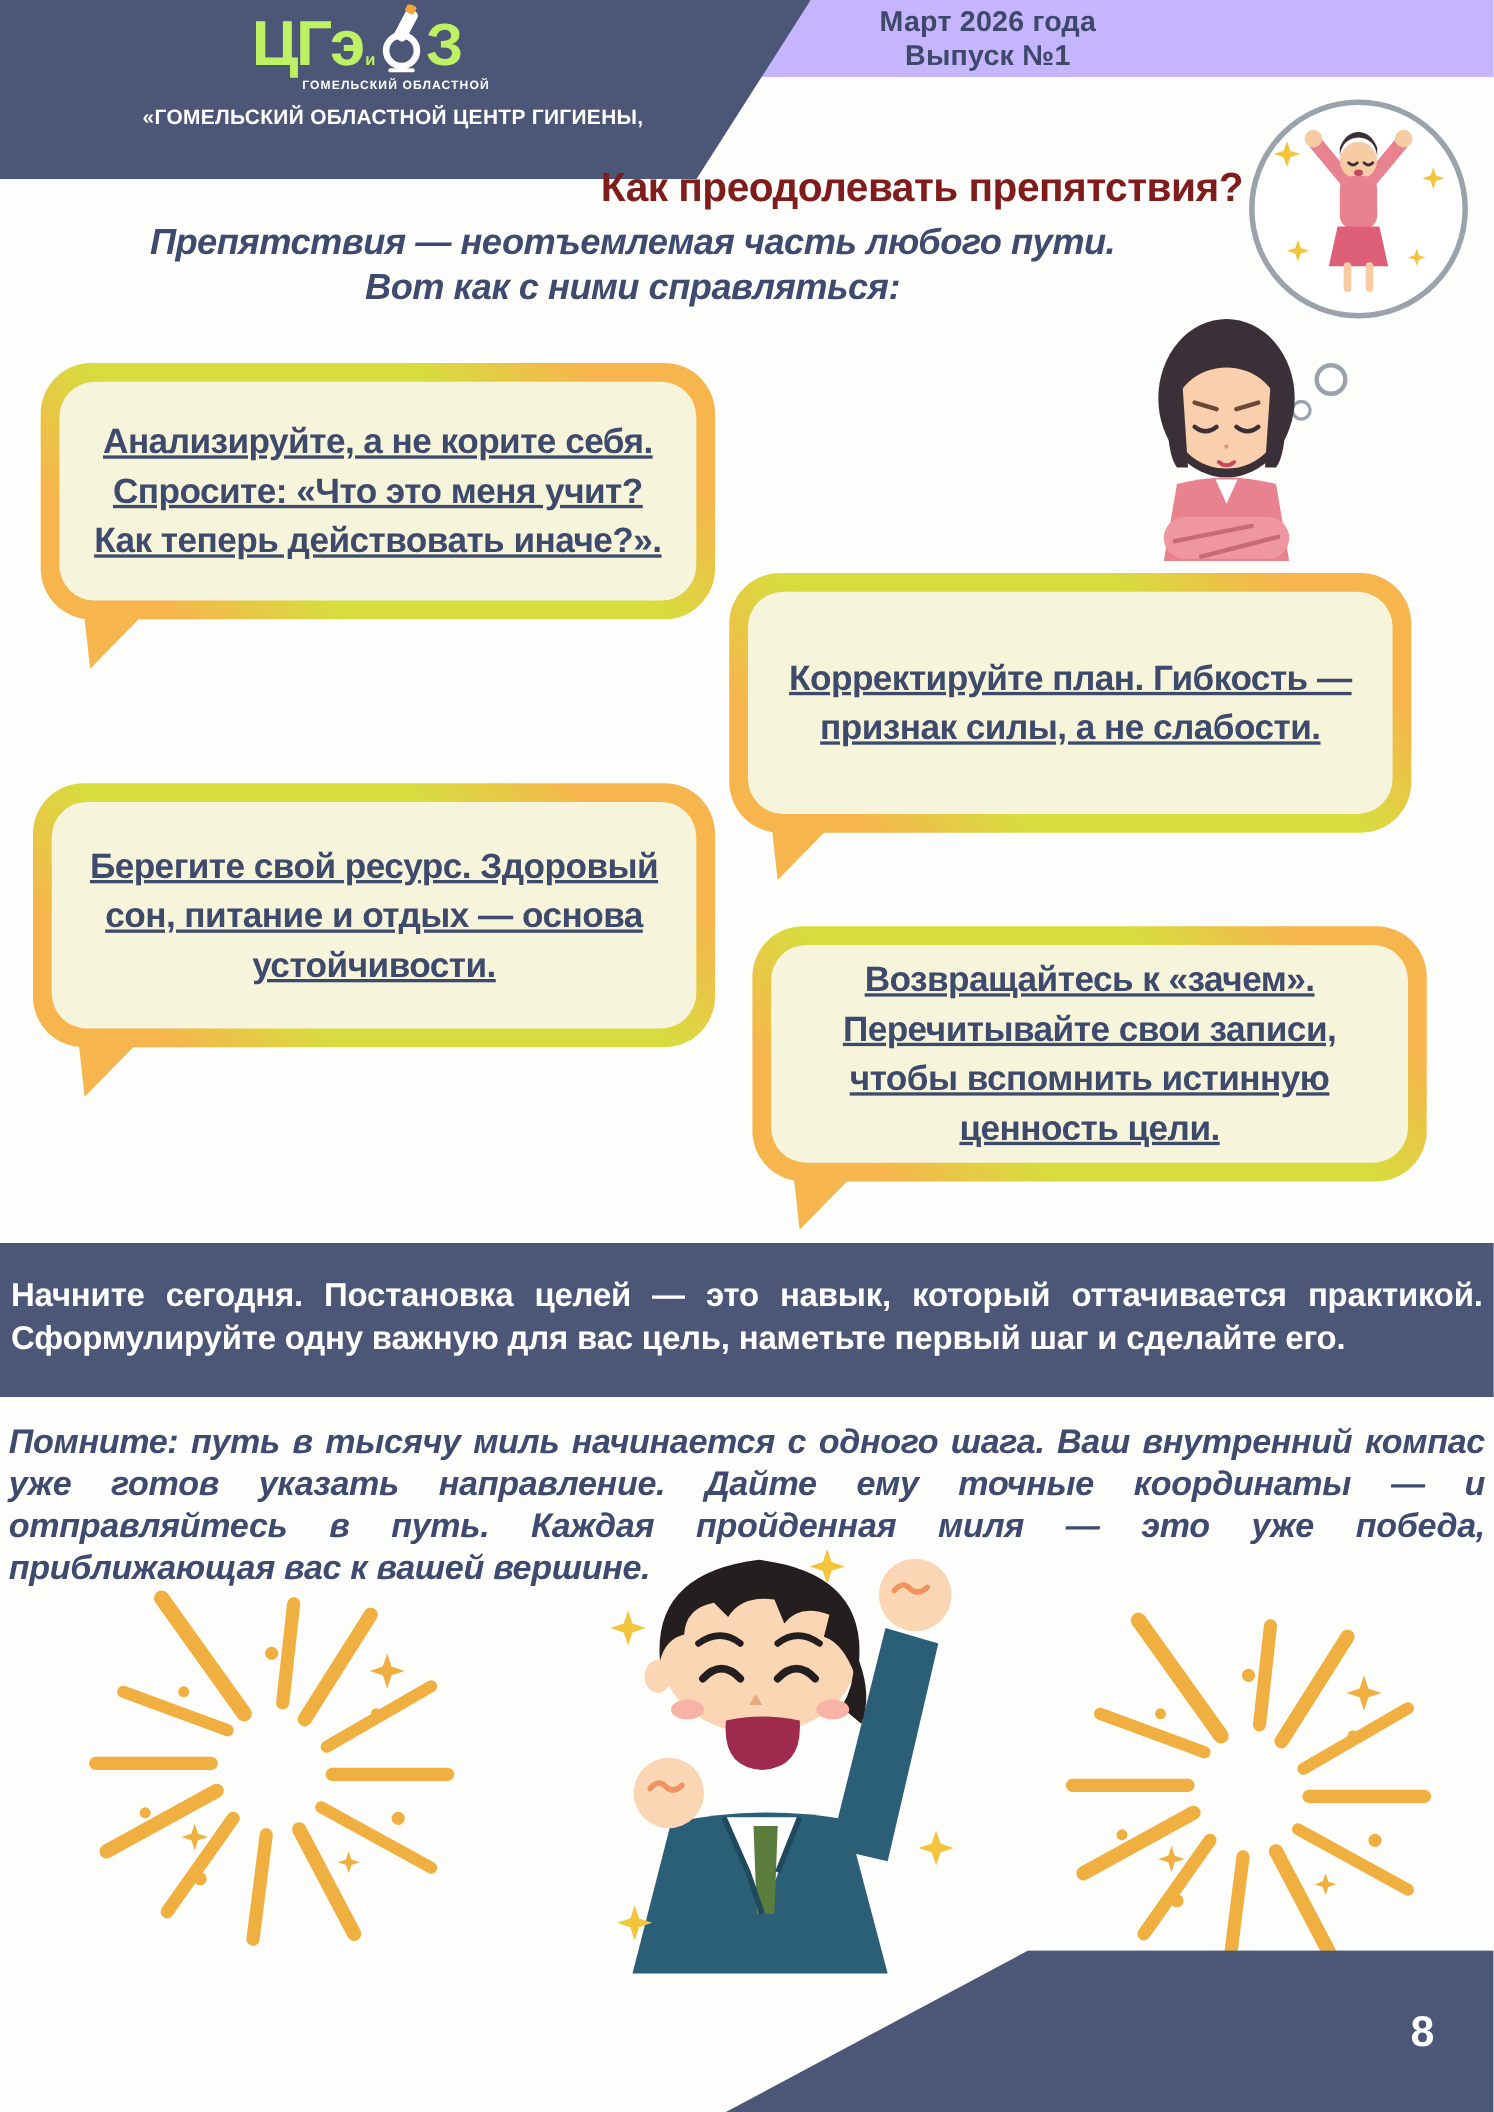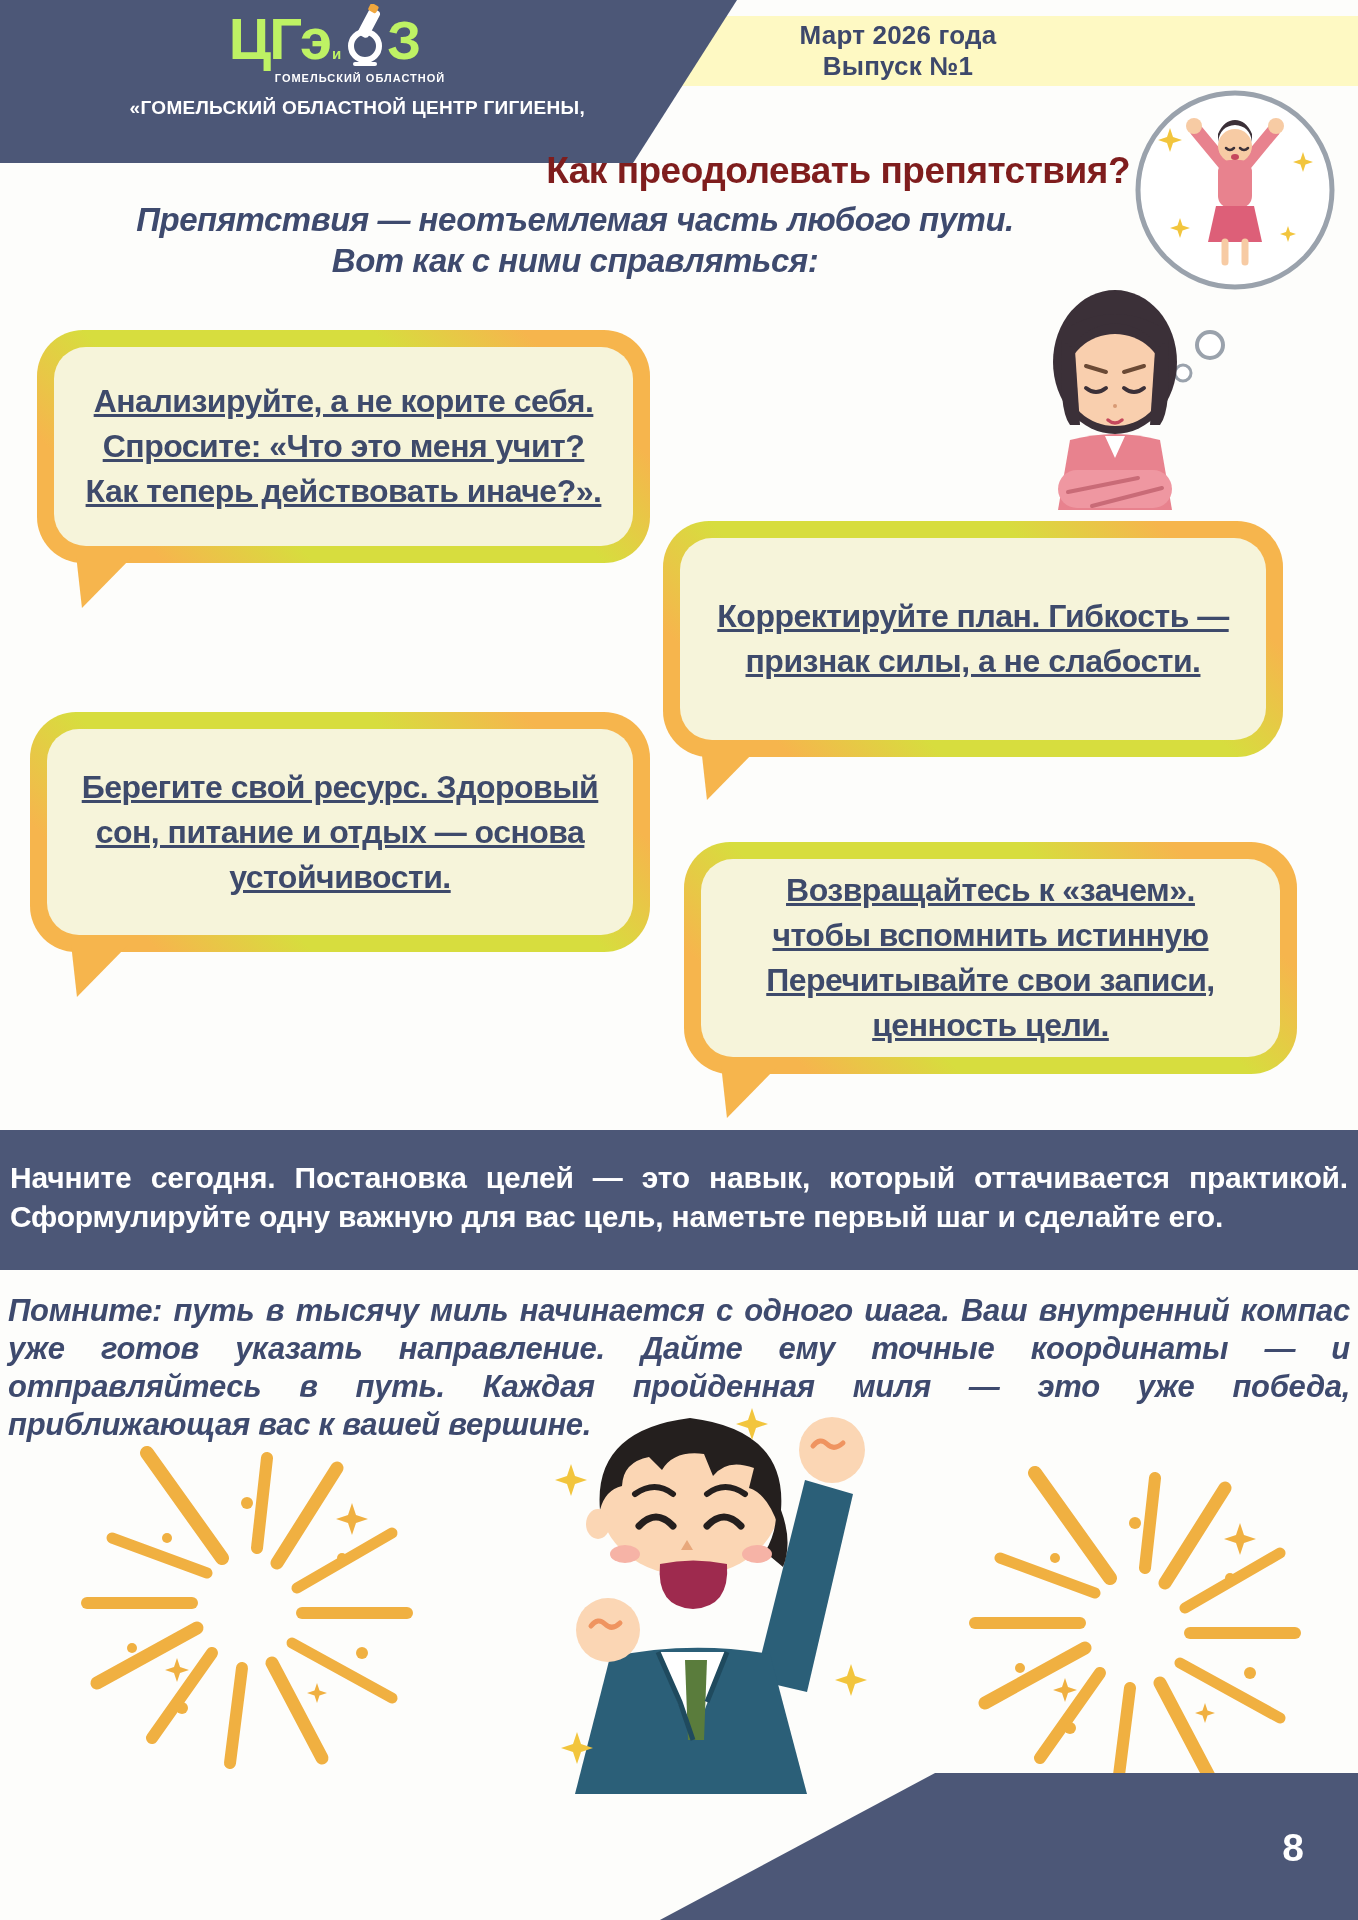--- a/index.html
+++ b/index.html
@@ -6,21 +6,21 @@
   body{
     width:1358px;height:1920px;position:relative;overflow:hidden;
     background:#fdfdfb;
     font-family:"Liberation Sans", sans-serif;
     -webkit-font-smoothing:antialiased;
   }
   .abs{position:absolute;}
 
   
   .issue-banner{
-    left:558px;top:16px;width:800px;height:70px;background:#fef9c3;
+    left:558px;top:0;width:800px;height:70px;background:#c4b5fd;
     display:flex;flex-direction:column;justify-content:center;align-items:center;
     padding-right:120px;box-sizing:border-box;
   }
   .issue-banner div{color:#3d486b;font-weight:bold;font-size:26px;line-height:31px;letter-spacing:0.2px;}
   .header-blue{
     left:0;top:0;width:737px;height:163px;background:#4c5777;
     clip-path:polygon(0 0,100% 0,85.9% 100%,0 100%);
   }
   .logo-row{
     position:absolute;left:185px;top:4px;width:280px;
@@ -197,22 +197,22 @@
     <div>Берегите свой ресурс. Здоровый</div>
     <div>сон, питание и отдых — основа</div>
     <div>устойчивости.</div>
   </div>
 </div>
 <div class="abs tail t3"></div>
 
 <div class="bubble b4">
   <div class="bubble-inner">
     <div>Возвращайтесь к «зачем».</div>
+    <div>Перечитывайте свои записи,</div>
     <div>чтобы вспомнить истинную</div>
-    <div>Перечитывайте свои записи,</div>
     <div>ценность цели.</div>
   </div>
 </div>
 <div class="abs tail t4"></div>
 
 <div class="abs cta-banner">
   <div class="line just">Начните сегодня. Постановка целей — это навык, который оттачивается практикой.</div>
   <div class="line">Сформулируйте одну важную для вас цель, наметьте первый шаг и сделайте его.</div>
 </div>
 

